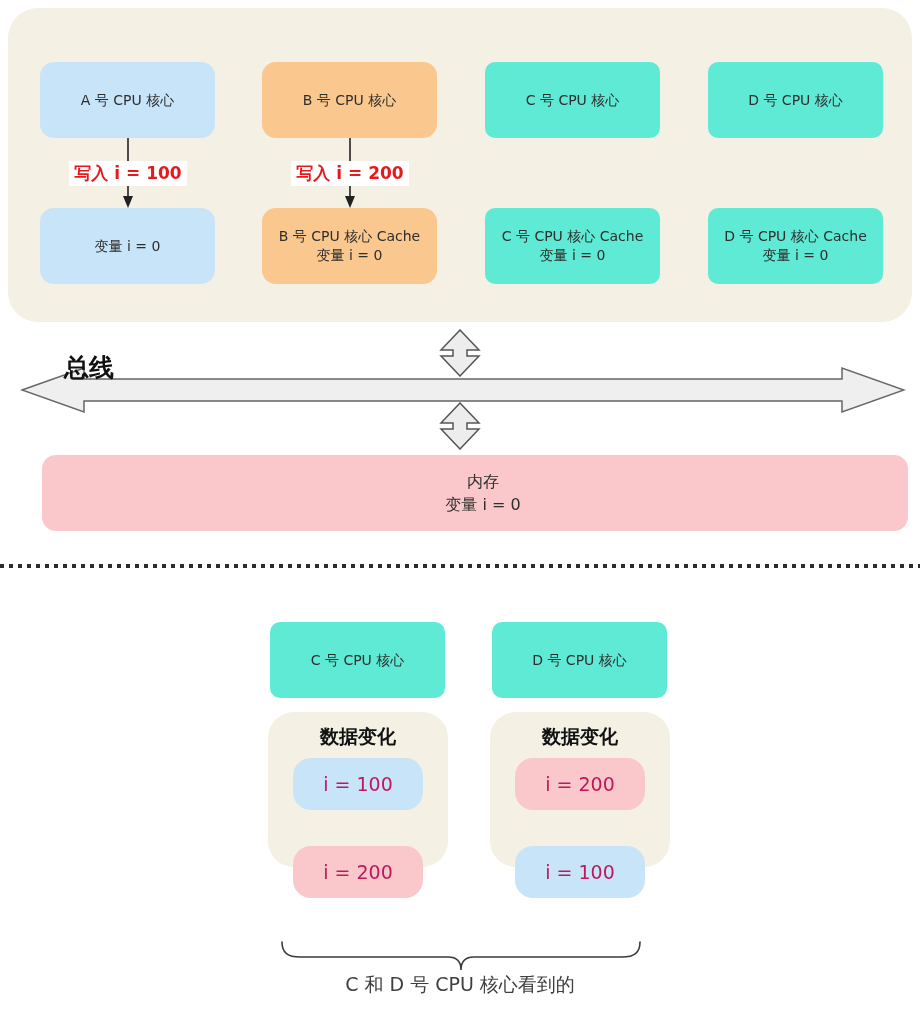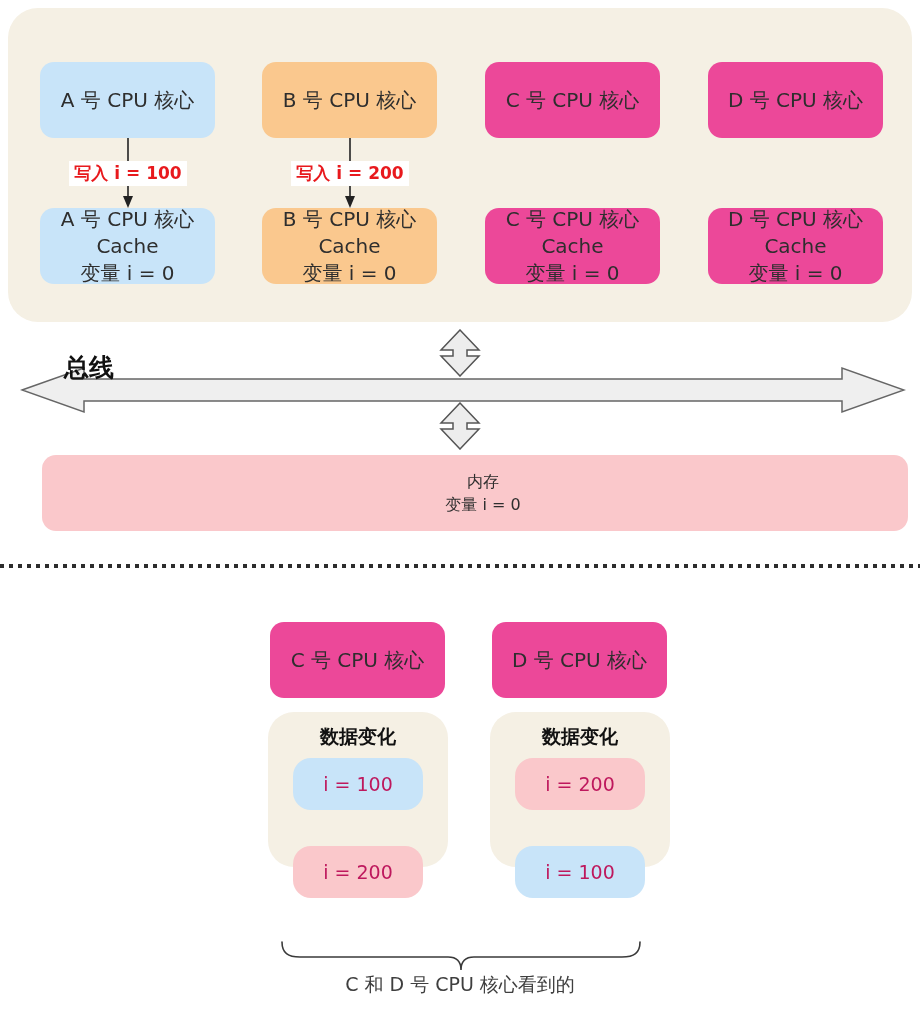--- a/index.html
+++ b/index.html
@@ -26,28 +26,28 @@
     font-size: 21px; font-weight: bold; color: #1a1a1a;
     letter-spacing: 0.5px;
   }
 
   
   .box {
     width: 175px; height: 76px;
     border-radius: 14px;
     display: flex; flex-direction: column;
     align-items: center; justify-content: center;
-    font-size: 20px; color: #2e2e2e;
+    font-size: 14px; color: #2e2e2e;
     text-align: center; line-height: 1.35;
   }
   .row-cores { top: 62px; }
   .row-caches { top: 208px; }
   .bg-blue   { background: #C8E4F9; }
   .bg-orange { background: #FAC88E; }
-  .bg-green  { background: #ec4899; }
+  .bg-green  { background: #5eead4; border-radius: 10px; }
   .bg-pink   { background: #FAC8CB; }
 
   
   .write-arrow { top: 138px; width: 14px; height: 70px; }
   .write-label {
     top: 161px; width: 180px; text-align: center;
   }
   .write-label span {
     background: #ffffff;
     color: #E8191D;
@@ -137,21 +137,20 @@
     <polygon points="2,58 12,58 7,70" fill="#222222"></polygon>
   </svg>
   <div class="abs write-label" style="left:38px">
     <span>写入 i = 100</span>
   </div>
   <div class="abs write-label" style="left:260px">
     <span>写入 i = 200</span>
   </div>
 
   <div class="abs box bg-blue row-caches" style="left:40px">
-    <span>A 号 CPU 核心 Cache</span>
     <span>变量 i = 0</span>
   </div>
   <div class="abs box bg-orange row-caches" style="left:262px">
     <span>B 号 CPU 核心 Cache</span>
     <span>变量 i = 0</span>
   </div>
   <div class="abs box bg-green row-caches" style="left:485px">
     <span>C 号 CPU 核心 Cache</span>
     <span>变量 i = 0</span>
   </div>

